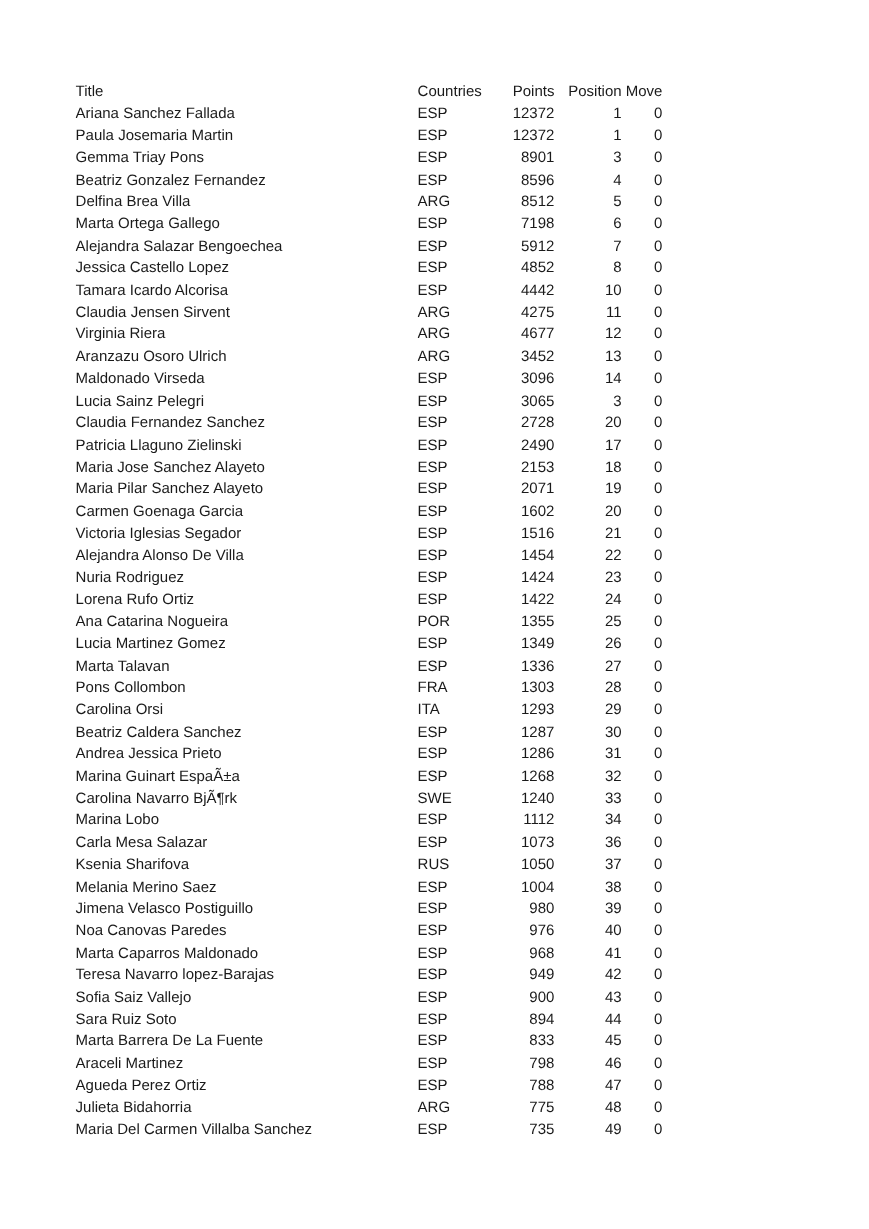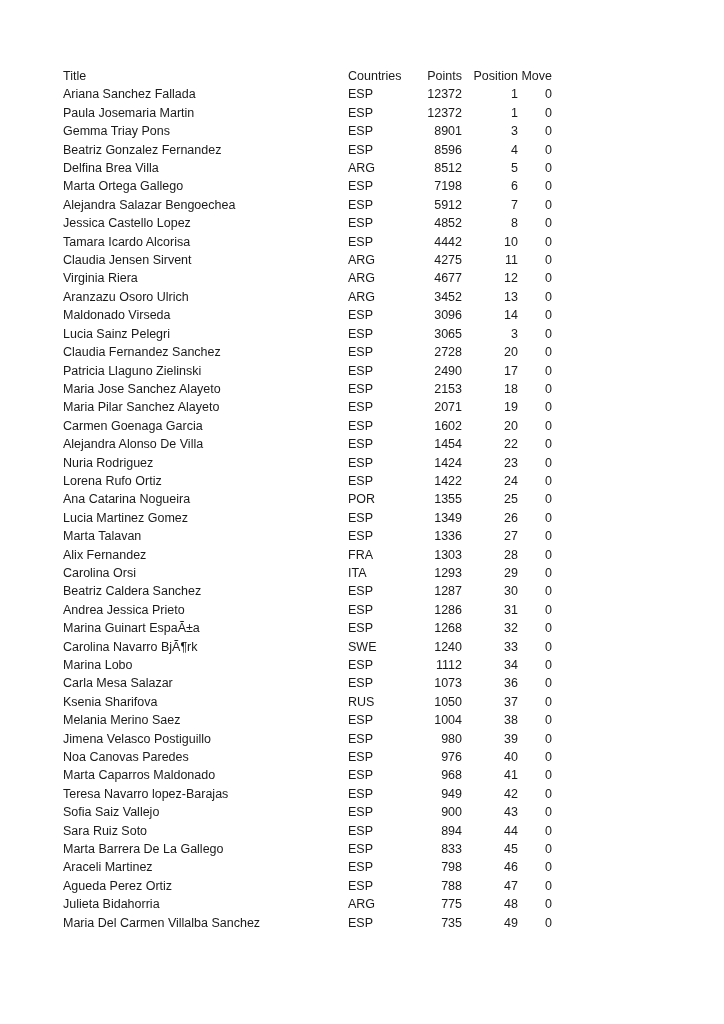--- a/index.html
+++ b/index.html
@@ -194,20 +194,27 @@
             <td class="num">0</td>
           </tr>
           <tr>
             <td>Carmen Goenaga Garcia</td>
             <td>ESP</td>
             <td class="num">1602</td>
             <td class="num">20</td>
             <td class="num">0</td>
           </tr>
           <tr>
+            <td>Victoria Iglesias Segador</td>
+            <td>ESP</td>
+            <td class="num">1516</td>
+            <td class="num">21</td>
+            <td class="num">0</td>
+          </tr>
+          <tr>
             <td>Alejandra Alonso De Villa</td>
             <td>ESP</td>
             <td class="num">1454</td>
             <td class="num">22</td>
             <td class="num">0</td>
           </tr>
           <tr>
             <td>Nuria Rodriguez</td>
             <td>ESP</td>
             <td class="num">1424</td>
@@ -236,21 +243,21 @@
             <td class="num">0</td>
           </tr>
           <tr>
             <td>Marta Talavan</td>
             <td>ESP</td>
             <td class="num">1336</td>
             <td class="num">27</td>
             <td class="num">0</td>
           </tr>
           <tr>
-            <td>Alix Fernandez</td>
+            <td>Pons Collombon</td>
             <td>FRA</td>
             <td class="num">1303</td>
             <td class="num">28</td>
             <td class="num">0</td>
           </tr>
           <tr>
             <td>Carolina Orsi</td>
             <td>ITA</td>
             <td class="num">1293</td>
             <td class="num">29</td>
@@ -348,21 +355,21 @@
             <td class="num">0</td>
           </tr>
           <tr>
             <td>Sara Ruiz Soto</td>
             <td>ESP</td>
             <td class="num">894</td>
             <td class="num">44</td>
             <td class="num">0</td>
           </tr>
           <tr>
-            <td>Marta Barrera De La Gallego</td>
+            <td>Marta Barrera De La Fuente</td>
             <td>ESP</td>
             <td class="num">833</td>
             <td class="num">45</td>
             <td class="num">0</td>
           </tr>
           <tr>
             <td>Araceli Martinez</td>
             <td>ESP</td>
             <td class="num">798</td>
             <td class="num">46</td>

